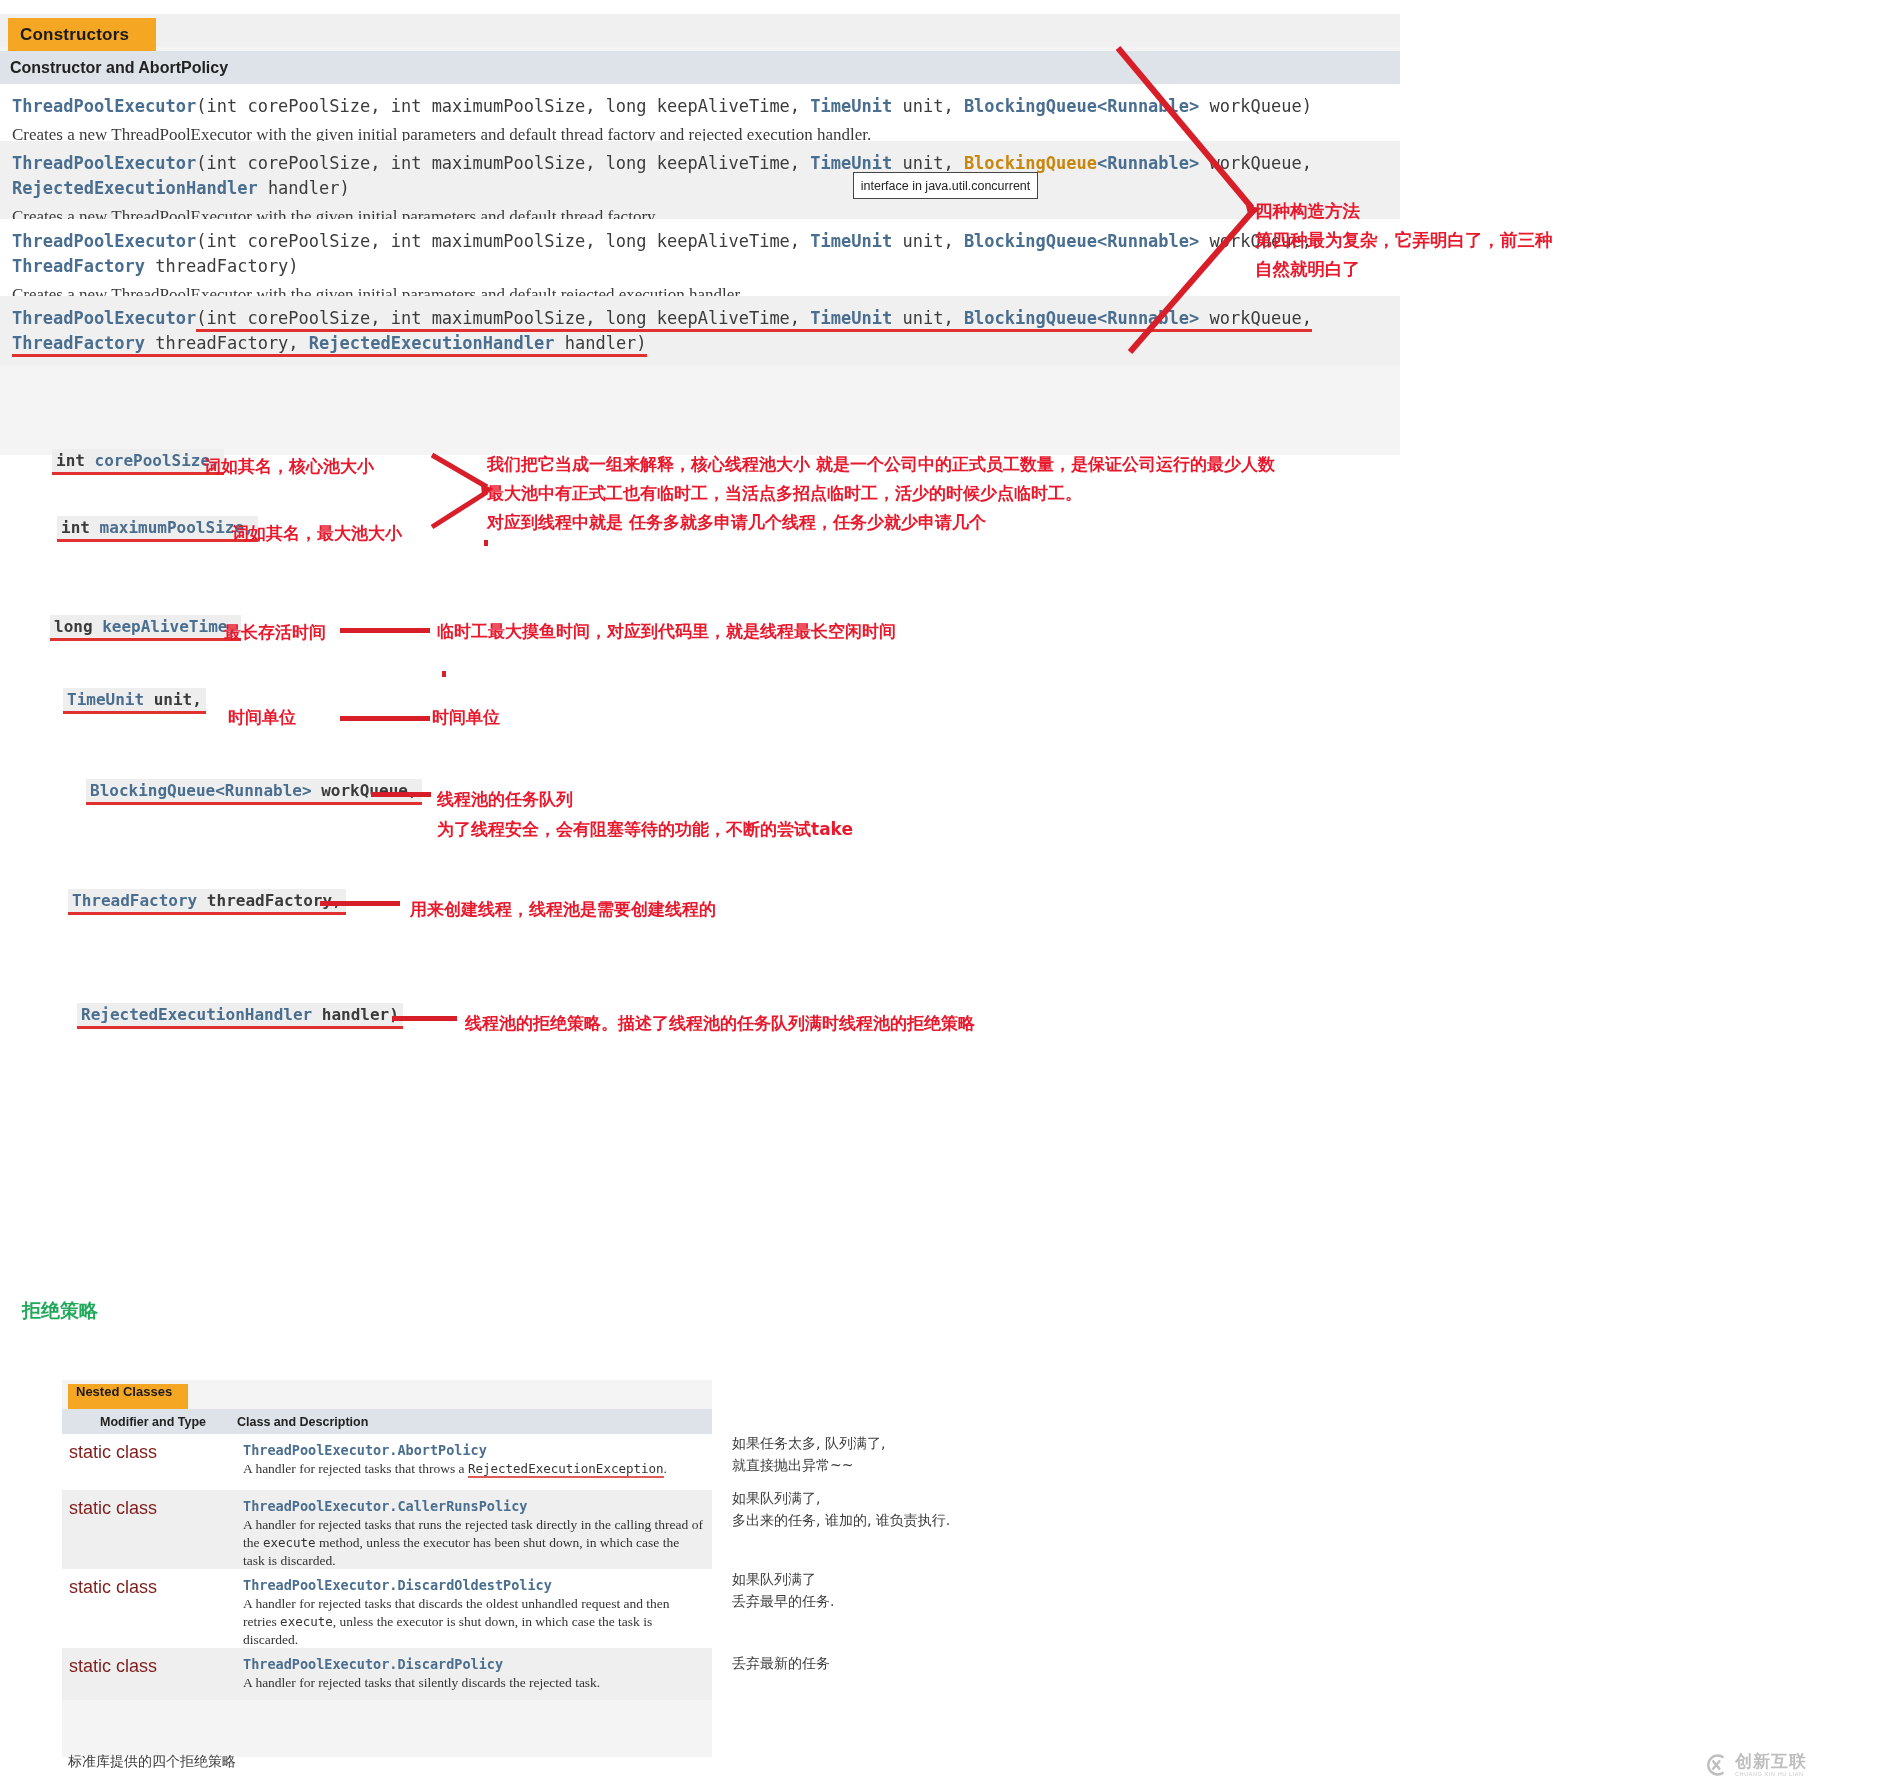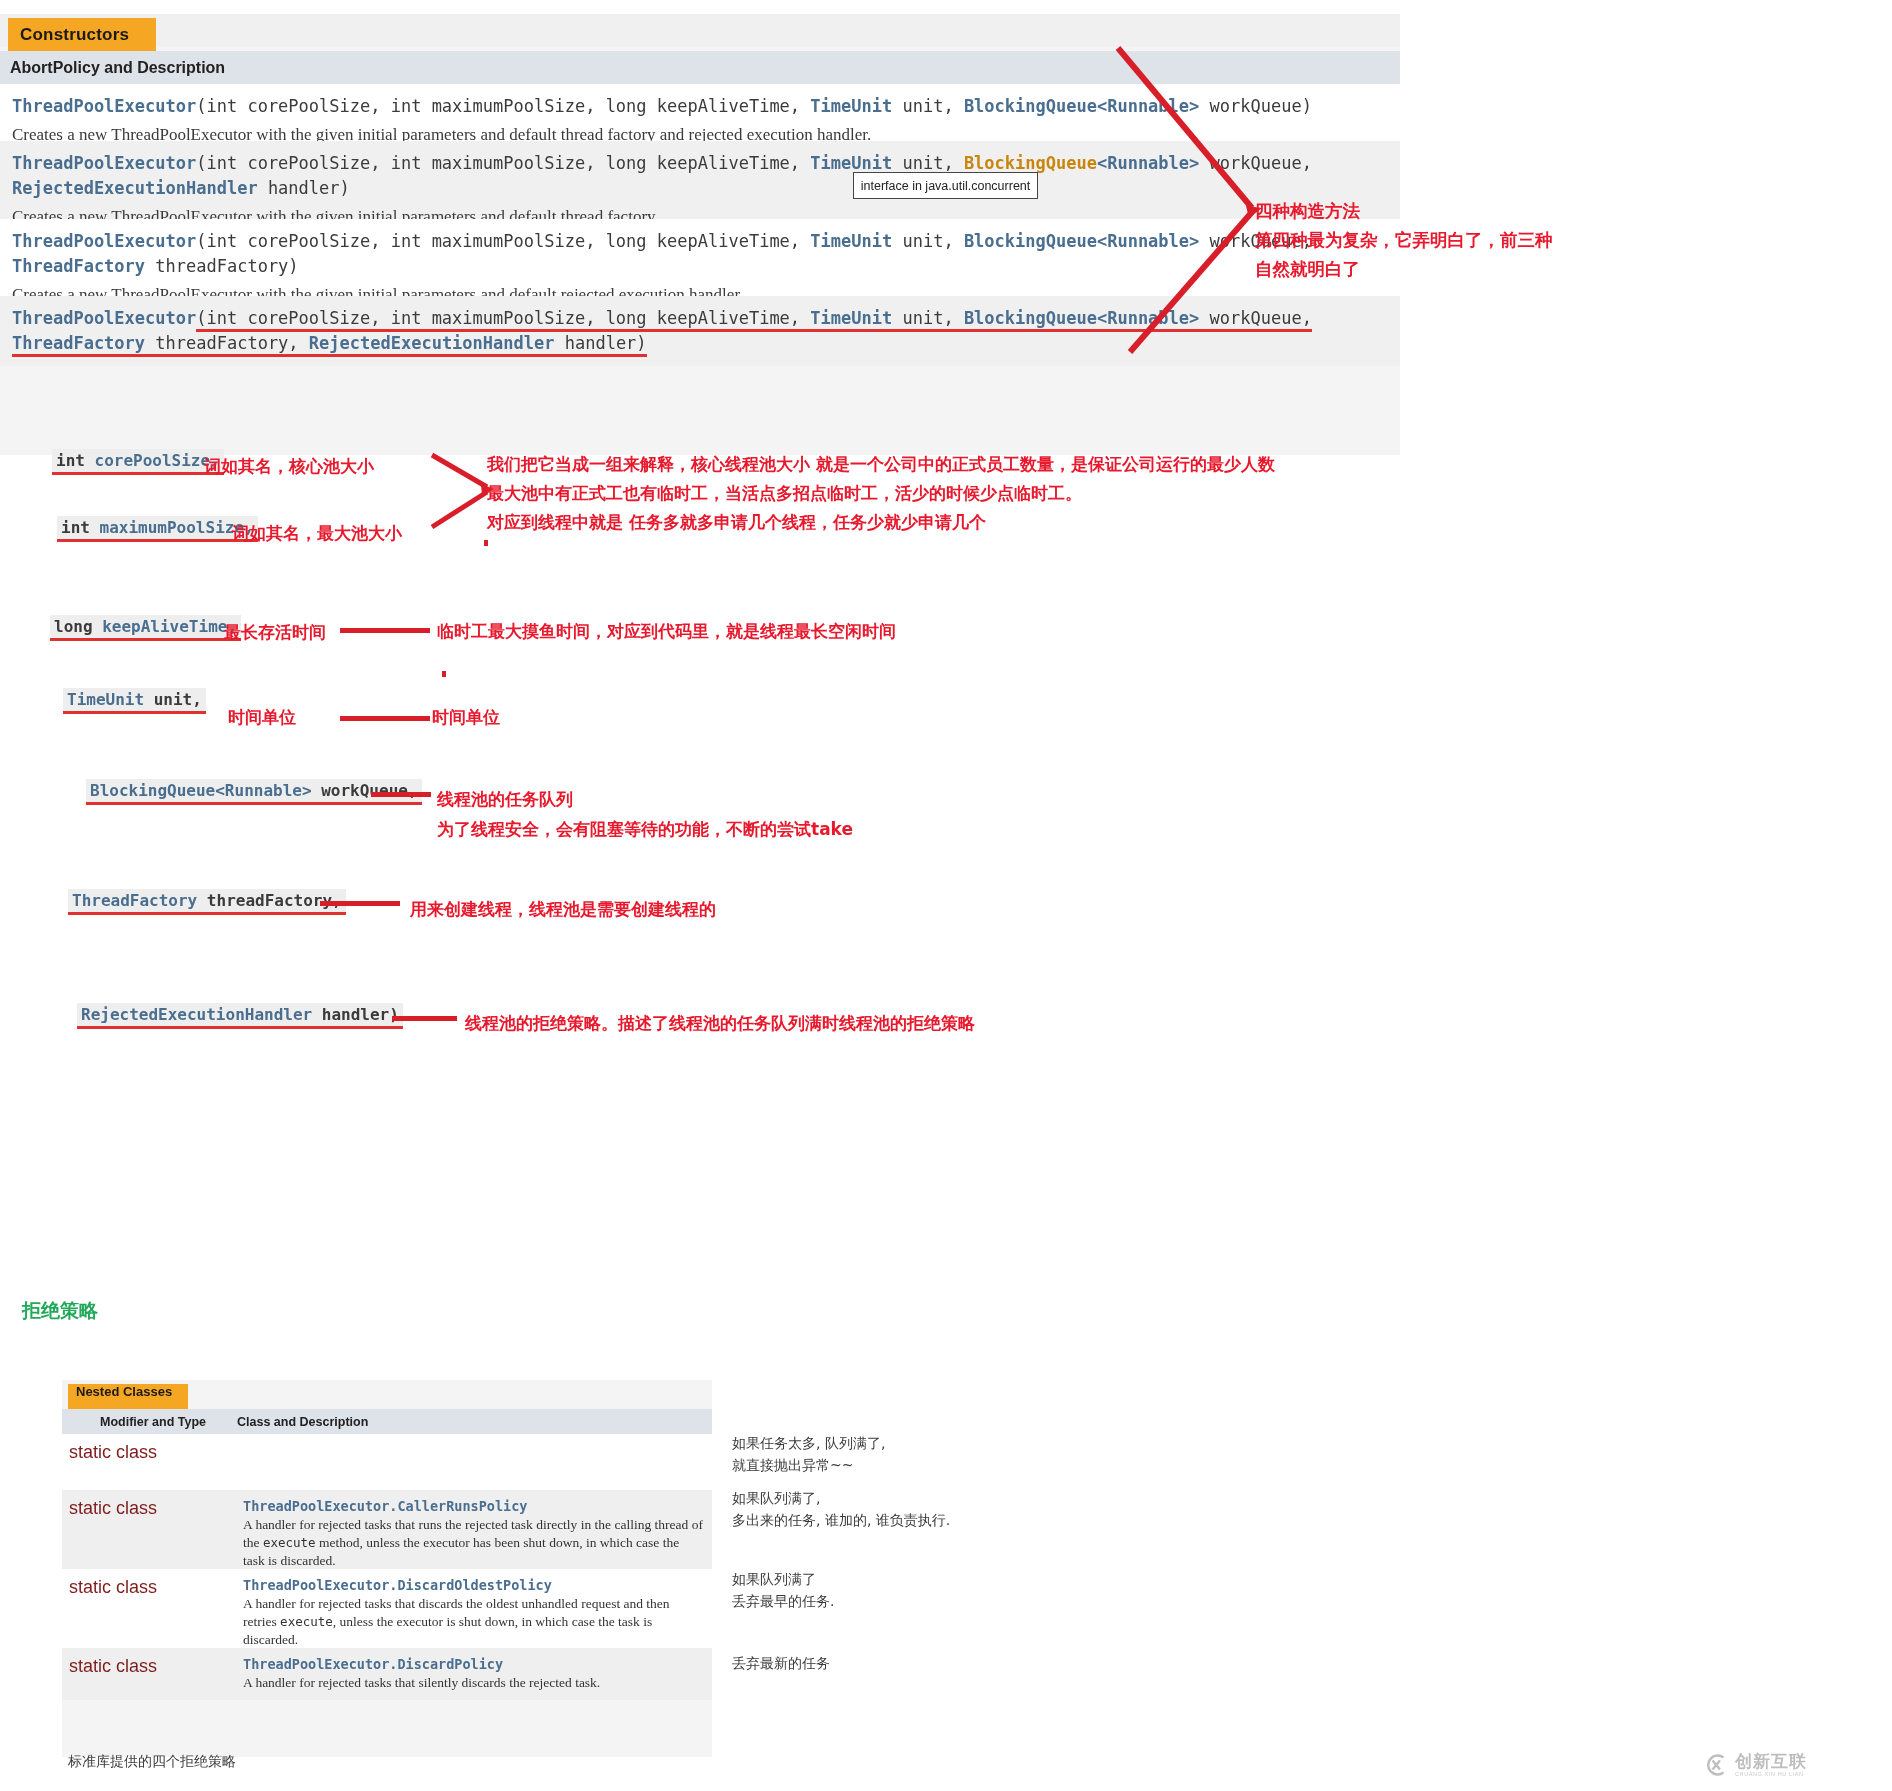--- a/index.html
+++ b/index.html
@@ -118,21 +118,21 @@
 
 <div class="abs" id="ctor-panel">
   <div class="ctor-row plain" style="height:33px;padding:0;"></div>
 </div>
 
 <div class="abs" id="ctor-tab">
   <span>Constructors</span>
 </div>
 
 <div class="abs" id="ctor-head">
-  <span>AbortPolicy and Description</span>
+  <span>Constructor and AbortPolicy</span>
 </div>
 
 <div class="abs ctor-row alt" style="left:0;top:84px;">
   <div class="sig">
     <span class="cls">ThreadPoolExecutor</span><span class="plainw">(int corePoolSize, int maximumPoolSize, long keepAliveTime, </span><span class="cls">TimeUnit</span><span class="plainw"> unit, </span><span class="cls">BlockingQueue</span><span class="cls">&lt;Runnable&gt;</span><span class="plainw"> workQueue)</span>
   </div>
   <div class="desc">Creates a new ThreadPoolExecutor with the given initial parameters and default thread factory and rejected execution handler.</div>
 </div>
 
 <div class="abs ctor-row plain" style="left:0;top:141px;">
@@ -242,20 +242,24 @@
 <div class="abs" id="nested-tab">
   <span>Nested Classes</span>
 </div>
 <div class="abs" id="nested-head">
   <span class="c1">Modifier and Type</span>
   <span>Class and Description</span>
 </div>
 
 <div class="abs nrow w" style="left:62px;top:1434px;height:56px;">
   <div class="c1">static class</div>
+  <div class="c2">
+    <div class="ncls">ThreadPoolExecutor.AbortPolicy</div>
+    <div class="ndesc"><span>A handler for rejected tasks that throws a </span><code class="rul">RejectedExecutionException</code><span>.</span></div>
+  </div>
 </div>
 <div class="abs cn-grey" style="left:732px;top:1432px;">
   <div>如果任务太多, 队列满了,</div>
   <div>就直接抛出异常~~</div>
 </div>
 
 <div class="abs nrow g" style="left:62px;top:1490px;height:79px;">
   <div class="c1">static class</div>
   <div class="c2">
     <div class="ncls">ThreadPoolExecutor.CallerRunsPolicy</div>

